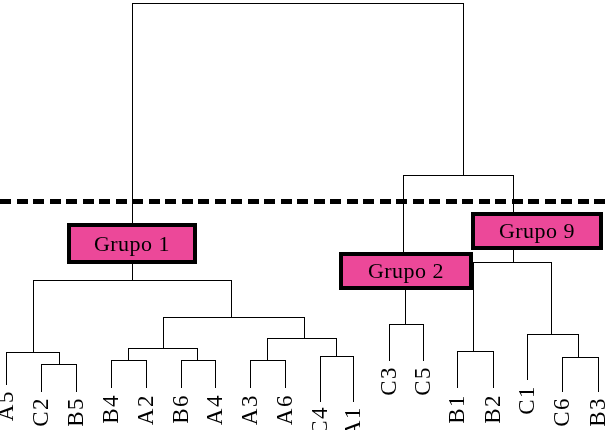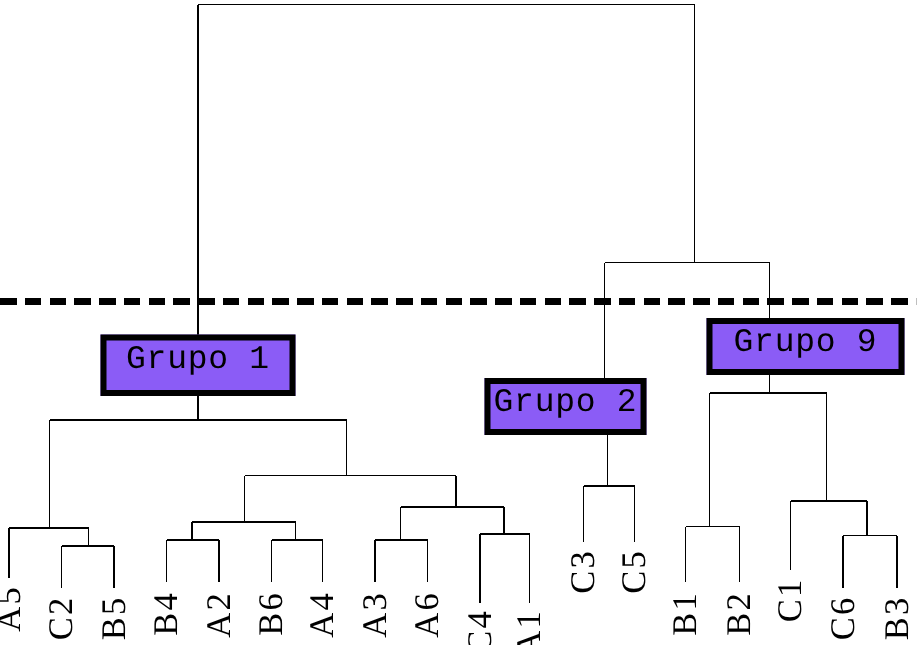--- a/index.html
+++ b/index.html
@@ -9,24 +9,24 @@
     background:#ffffff;
     overflow:hidden;
     font-family:"Liberation Serif", serif;
     color:#000000;
   }
   #tree-svg { position:absolute; left:0; top:0; }
   .group-box {
     position:absolute;
     box-sizing:border-box;
     border:4px solid #000000;
-    background:#8b5cf6;
+    background:#ec4899;
     display:flex;
+    align-items:center;
     justify-content:center;
-    font-family:Liberation Mono, monospace;
   }
   .group-label {
     font-size:22px;
     letter-spacing:0.5px;
     white-space:nowrap;
   }
   .leaf-label {
     position:absolute;
     font-size:23px;
     line-height:20px;
@@ -94,21 +94,21 @@
       <line x1="578" y1="334" x2="578" y2="357" stroke="#000000" stroke-width="1"></line>
       <line x1="562" y1="357" x2="598" y2="357" stroke="#000000" stroke-width="1"></line>
       <line x1="562" y1="357" x2="562" y2="392" stroke="#000000" stroke-width="1"></line>
       <line x1="598" y1="357" x2="598" y2="392" stroke="#000000" stroke-width="1"></line>
       <line x1="0" y1="201" x2="611" y2="201" stroke="#000000" stroke-width="5" stroke-dasharray="11 5.5"></line>
     </svg>
 
   <div class="group-box" id="gbox-0" style="left: 67px; top: 223px; width: 130px; height: 41px;">
     <span class="group-label">Grupo 1</span>
   </div>
-  <div class="group-box" id="gbox-1" style="left: 323px; top: 252px; width: 108px; height: 38px;">
+  <div class="group-box" id="gbox-1" style="left: 339px; top: 252px; width: 134px; height: 38px;">
     <span class="group-label">Grupo 2</span>
   </div>
   <div class="group-box" id="gbox-2" style="left: 471px; top: 212px; width: 132px; height: 38px;">
     <span class="group-label">Grupo 9</span>
   </div>
 
   <div id="leaves">
       <div class="leaf-label" style="left: -4px; top: 390px;">A5</div>
       <div class="leaf-label" style="left: 31px; top: 397px;">C2</div>
       <div class="leaf-label" style="left: 66px; top: 397px;">B5</div>

